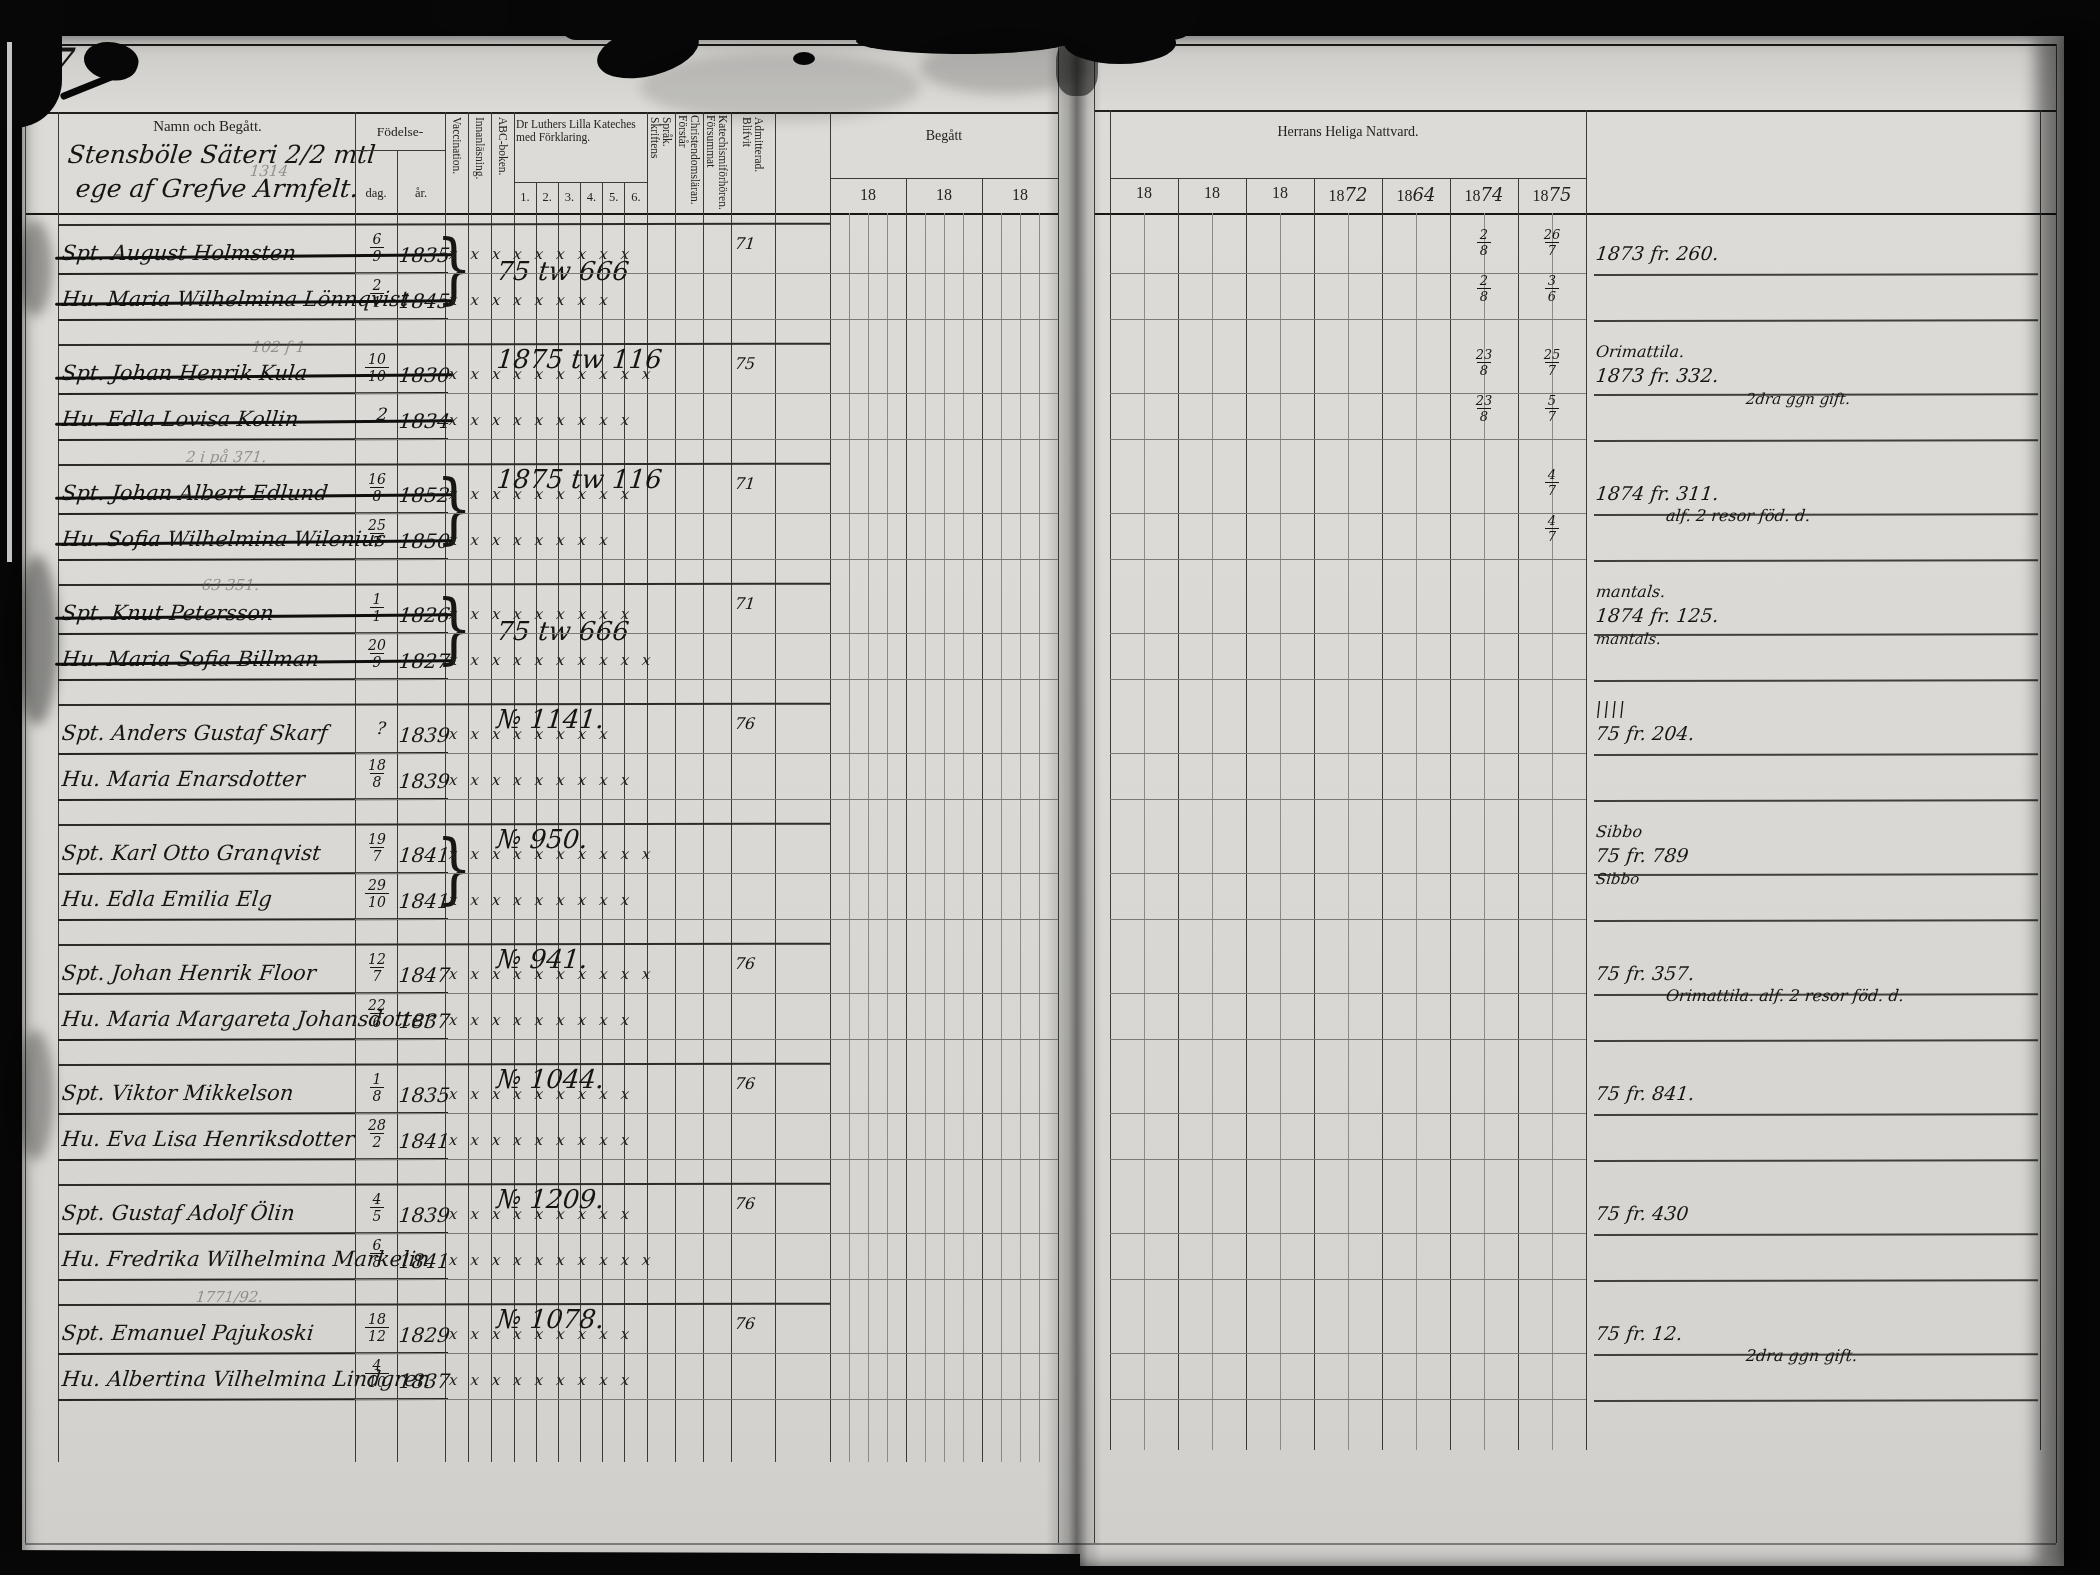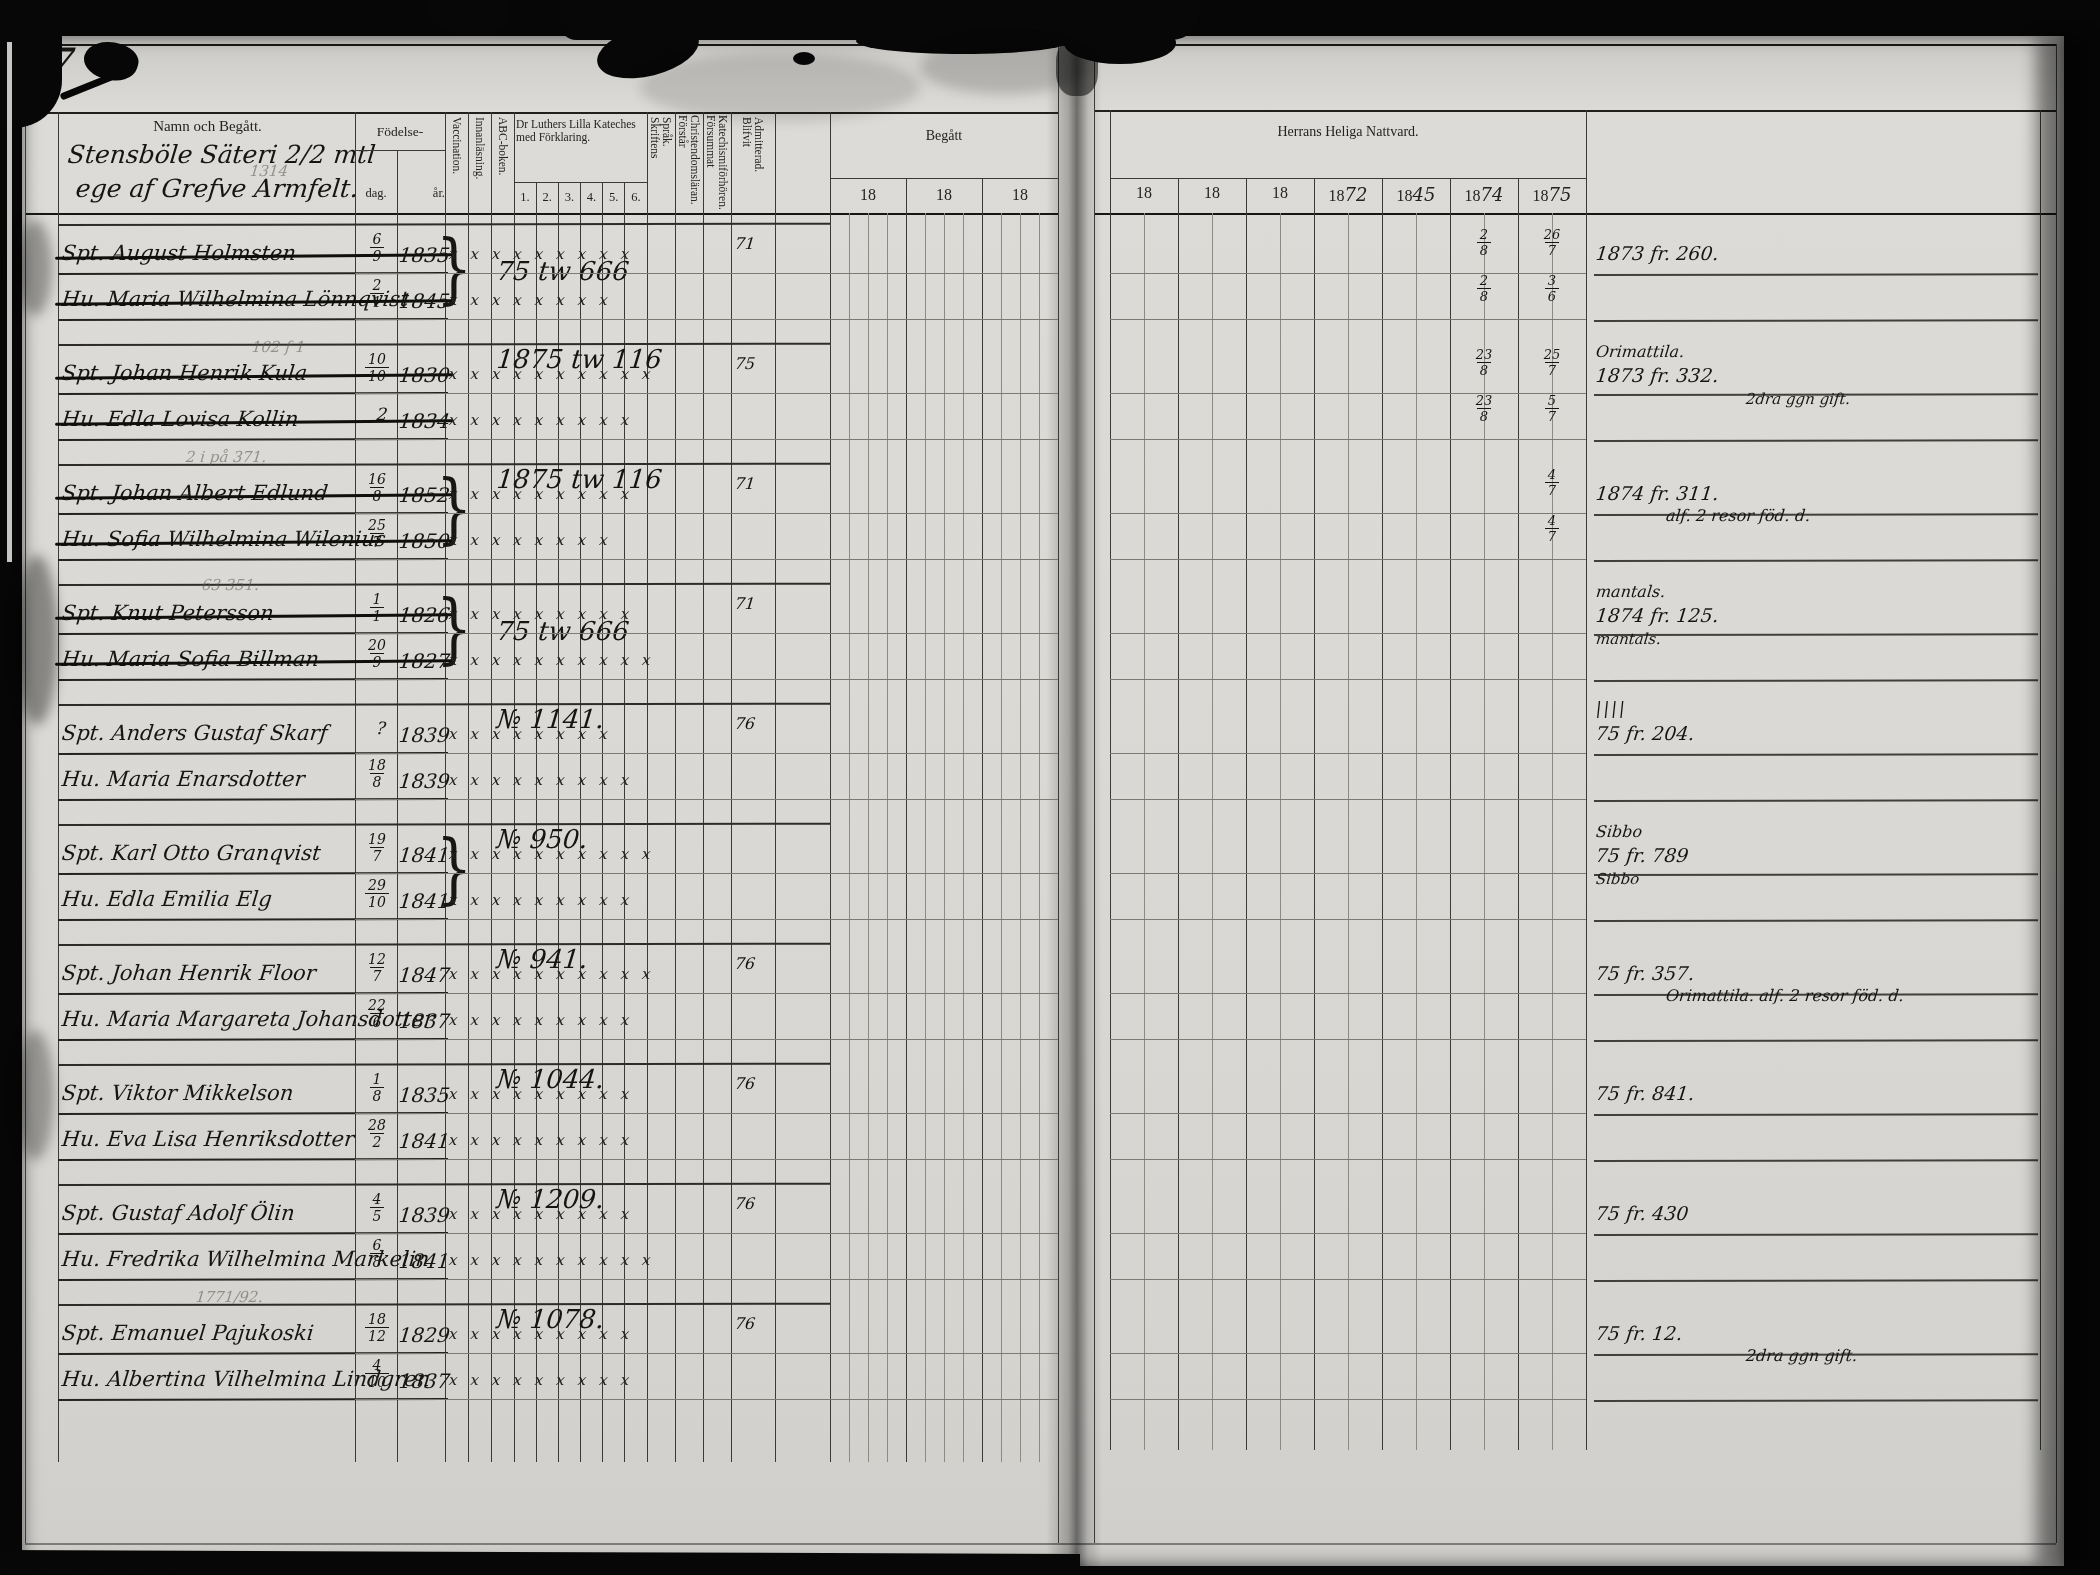--- a/index.html
+++ b/index.html
@@ -43,21 +43,21 @@
   <div class="gutter"></div>
 
   <div class="hw" style="left:36px;top:42px;font-size:28px;font-weight:bold;">37</div>
 
   <div class="printed" style="left:60px;top:118px;width:295px;text-align:center;font-size:15px;">Namn och Begått.</div>
   <div class="hw" style="left:68px;top:140px;font-size:25px;">Stensböle Säteri 2/2 mtl</div>
   <div class="hw" style="left:76px;top:174px;font-size:25px;">ege af Grefve Armfelt.</div>
 
   <div class="printed" style="left:355px;top:124px;width:90px;text-align:center;font-size:13.5px;">Födelse-</div>
   <div class="printed" style="left:355px;top:186px;width:42px;text-align:center;font-size:12.5px;">dag.</div>
-  <div class="printed" style="left:397px;top:186px;width:48px;text-align:right;font-size:12.5px;">år.</div>
+  <div class="printed" style="left:397px;top:186px;width:48px;text-align:center;font-size:12.5px;">år.</div>
 
   <div class="printed" style="left:516px;top:118px;width:129px;text-align:left;font-size:11.5px;line-height:1.15;">Dr Luthers Lilla Kateches med Förklaring.</div>
 
   <div class="printed" style="left:830px;top:128px;width:228px;text-align:center;font-size:14px;">Begått</div>
 
   <div class="printed" style="left:1110px;top:124px;width:476px;text-align:center;font-size:14px;">Herrans Heliga Nattvard.</div>
 
 <div class="hline" style="left: 25px; top: 44px; width: 2031px; height: 2px; background: rgb(22, 22, 20); transform-origin: left center;"></div>
     <div class="hline" style="left: 25px; top: 112px; width: 1033px; height: 1.6px; background: rgb(32, 32, 30); transform-origin: left center;"></div>
     <div class="hline" style="left: 1094px; top: 110px; width: 962px; height: 1.6px; background: rgb(32, 32, 30); transform-origin: left center;"></div>
@@ -148,21 +148,21 @@
     <div class="printed" style="left: 580.51px; top: 190px; width: 22px; text-align: center; font-size: 12.5px;">4.</div>
     <div class="printed" style="left: 602.68px; top: 190px; width: 22px; text-align: center; font-size: 12.5px;">5.</div>
     <div class="printed" style="left: 624.85px; top: 190px; width: 22px; text-align: center; font-size: 12.5px;">6.</div>
     <div class="printed" style="left: 830px; top: 186px; width: 76px; text-align: center; font-size: 16px;">18</div>
     <div class="printed" style="left: 906px; top: 186px; width: 76px; text-align: center; font-size: 16px;">18</div>
     <div class="printed" style="left: 982px; top: 186px; width: 76px; text-align: center; font-size: 16px;">18</div>
     <div class="printed" style="left: 1110px; top: 184px; width: 68px; text-align: center; font-size: 16px;"><span>18</span></div>
     <div class="printed" style="left: 1178px; top: 184px; width: 68px; text-align: center; font-size: 16px;"><span>18</span></div>
     <div class="printed" style="left: 1246px; top: 184px; width: 68px; text-align: center; font-size: 16px;"><span>18</span></div>
     <div class="printed" style="left: 1314px; top: 184px; width: 68px; text-align: center; font-size: 16px;"><span>18</span><span style="font-family: &quot;DejaVu Serif&quot;, serif; font-style: italic; font-size: 18px;">72</span></div>
-    <div class="printed" style="left: 1382px; top: 184px; width: 68px; text-align: center; font-size: 16px;"><span>18</span><span style="font-family: &quot;DejaVu Serif&quot;, serif; font-style: italic; font-size: 18px;">45</span></div>
+    <div class="printed" style="left: 1382px; top: 184px; width: 68px; text-align: center; font-size: 16px;"><span>18</span><span style="font-family: &quot;DejaVu Serif&quot;, serif; font-style: italic; font-size: 18px;">64</span></div>
     <div class="printed" style="left: 1450px; top: 184px; width: 68px; text-align: center; font-size: 16px;"><span>18</span><span style="font-family: &quot;DejaVu Serif&quot;, serif; font-style: italic; font-size: 18px;">74</span></div>
     <div class="printed" style="left: 1518px; top: 184px; width: 68px; text-align: center; font-size: 16px;"><span>18</span><span style="font-family: &quot;DejaVu Serif&quot;, serif; font-style: italic; font-size: 18px;">75</span></div>
     <div class="hline" style="left: 58px; top: 224px; width: 772px; height: 1.6px; background: rgb(44, 44, 40); transform: rotate(-0.1deg); transform-origin: left center;"></div>
     <div class="hw" style="left: 497px; top: 256px; font-size: 26px;">75 tw 666</div>
     <div class="brace" style="left: 430px; top: 230px; font-size: 76px; line-height: 1;">}</div>
     <div class="hw" style="left: 735px; top: 234px; font-size: 16px;">71</div>
     <div class="hw" style="left: 62px; top: 241px; font-size: 21px;"><span>Spt. </span><span>August Holmsten</span></div>
     <div class="strike" style="left: 55px; top: 255px; width: 398px; transform: rotate(-0.5deg);"></div>
     <div class="hline" style="left: 58px; top: 273px; width: 390px; height: 1.8px; background: rgb(36, 36, 32); transform: rotate(-0.15deg); transform-origin: left center;"></div>
     <div class="hline" style="left: 355px; top: 273px; width: 703px; height: 1px; background: rgb(123, 122, 115); transform-origin: left center;"></div>

